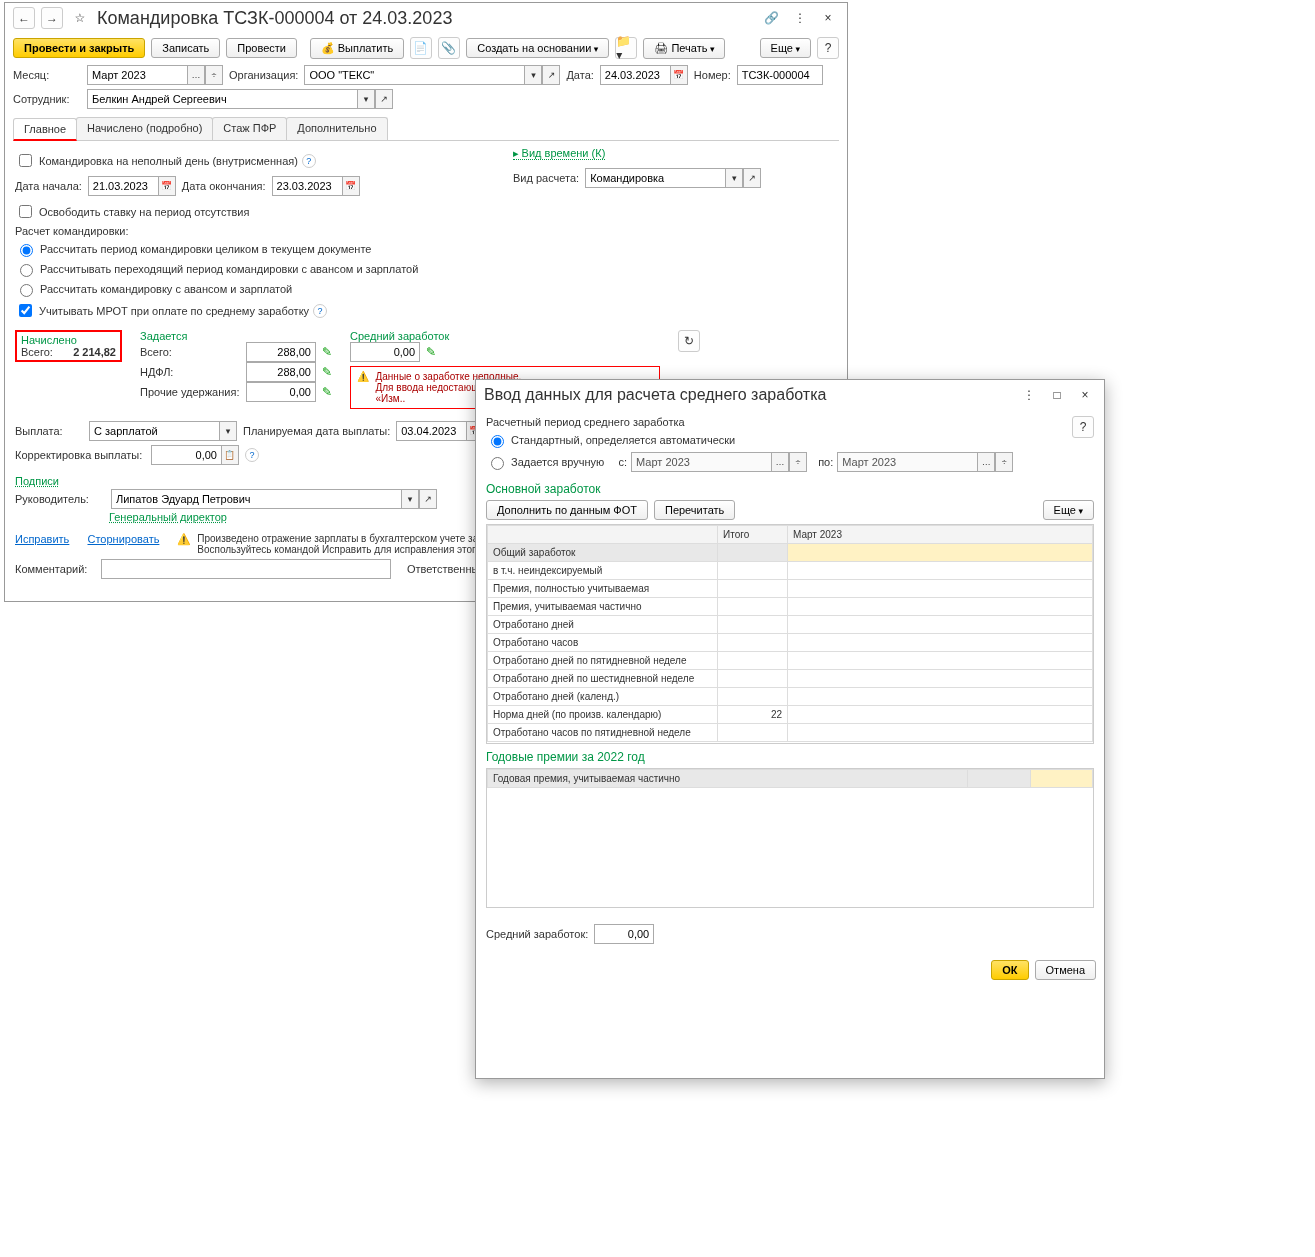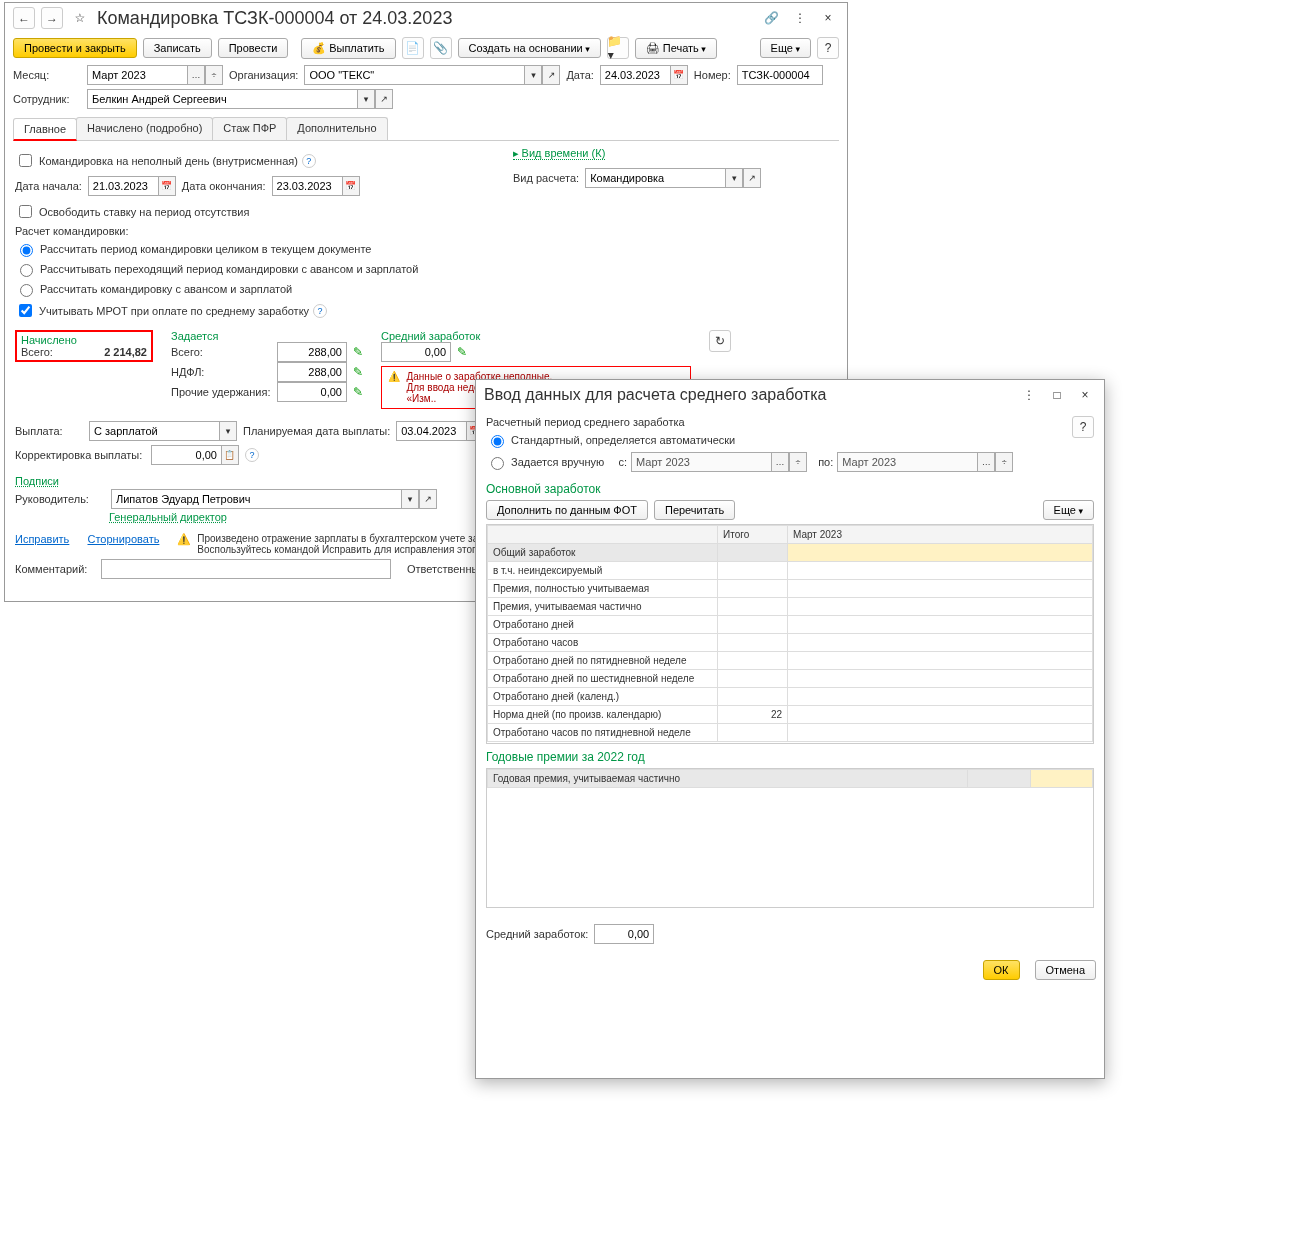--- a/index.html
+++ b/index.html
@@ -6,21 +6,21 @@
   body { margin: 0; font-family: Arial, sans-serif; font-size: 11px; background: #fff; color: #333; }
   .window { position: absolute; border: 1px solid #999; background: #fff; }
   .win1 { left: 4px; top: 2px; width: 844px; height: 600px; }
   .win2 { left: 475px; top: 379px; width: 630px; height: 700px; box-shadow: 0 4px 16px rgba(0,0,0,0.3); }
   .titlebar { display: flex; align-items: center; padding: 4px 8px; gap: 6px; }
   .titlebar h1 { font-size: 18px; font-weight: normal; margin: 0; flex: 1; }
   .icon-btn { width: 22px; height: 22px; border: 1px solid #ccc; background: #fdfdfd; display: inline-flex; align-items: center; justify-content: center; cursor: pointer; font-size: 12px; border-radius: 3px; }
   .icon-btn.flat { border: none; background: transparent; }
   .toolbar { display: flex; align-items: center; gap: 6px; padding: 4px 8px; flex-wrap: wrap; }
   .btn { border: 1px solid #aaa; background: linear-gradient(#fff,#efefef); padding: 3px 10px; cursor: pointer; border-radius: 3px; font-size: 11px; }
-  .btn.yellow { background: linear-gradient(#ffe264,#ffcc00); border-color:#c9a400; font-weight: normal; }
+  .btn.yellow { background: linear-gradient(#ffe264,#ffcc00); border-color:#c9a400; font-weight: bold; }
   .btn.drop::after { content: " ▾"; font-size: 9px; }
   .sep-bar { width: 1px; height: 18px; }
   .form-row { display: flex; align-items: center; gap: 6px; padding: 2px 8px; }
   .lbl { min-width: 68px; }
   input[type=text] { border: 1px solid #aaa; padding: 2px 4px; font-size: 11px; height: 20px; }
   .combo { display: inline-flex; }
   .combo input { border-right: none; }
   .combo .cbtn { width: 18px; border: 1px solid #aaa; background: #f4f4f4; display: flex; align-items: center; justify-content: center; font-size: 9px; cursor: pointer; }
   .tabs { display: flex; border-bottom: 1px solid #ccc; margin: 6px 8px 0; }
   .tab { padding: 4px 10px; border: 1px solid #ccc; border-bottom: none; background: #f4f4f4; cursor: pointer; margin-right:-1px; border-radius:3px 3px 0 0; }
@@ -35,21 +35,21 @@
   .warn-box .w1 { color: #a00; }
   .hint-q { color: #0066cc; cursor: pointer; border:1px solid #ccc; border-radius:50%; width:14px; height:14px; display:inline-flex; align-items:center; justify-content:center; font-size:9px; }
   .pencil { color:#090; font-size:12px; }
   .two-col { display:flex; gap:30px; }
   .section-title { color:#009646; margin:6px 0 4px; font-size:12px; }
   table.tbl { border-collapse: collapse; width: 100%; font-size:10px; }
   table.tbl th, table.tbl td { border: 1px solid #ddd; padding: 3px 5px; text-align: left; }
   table.tbl th { background: #f4f4f4; font-weight:normal; }
   .scroll-area { border:1px solid #ccc; height:220px; overflow:auto; }
   .scroll-area2 { border:1px solid #ccc; height:140px; overflow:auto; }
-  .footer-btns { display:flex; justify-content:flex-end; gap:15px; padding:8px; }
+  .footer-btns { display:flex; justify-content:flex-end; gap:6px; padding:8px; }
   .spacer { flex:1; }
   .win2 .titlebar h1 { font-size:16px; }
   .row-sel { background:#e8e8e8; }
   .row-yel td:nth-child(3) { background:#fff2c4; }
 </style>
 </head>
 <body>
 
 <div class="window win1">
   <div class="titlebar">
@@ -161,21 +161,21 @@
           <div class="combo">
               <input type="text" style="width: 140px;" value="Командировка">
               <span class="cbtn">▾</span>
               <span class="cbtn">↗</span>
             </div>
         </div>
       </div>
     </div>
 
     <div style="display:flex;gap:18px;margin-top:6px;align-items:flex-start">
-      <div class="red-box" style="width:138px">
+      <div class="red-box" style="width:107px">
         <div class="green">Начислено</div>
         <div style="display:flex;justify-content:space-between">
             <span>Всего:</span>
             <b>2 214,82</b>
           </div>
       </div>
       <div>
         <div class="green">Задается</div>
         <div class="form-row" style="padding:0">
             <span style="width:100px">Всего:</span>

